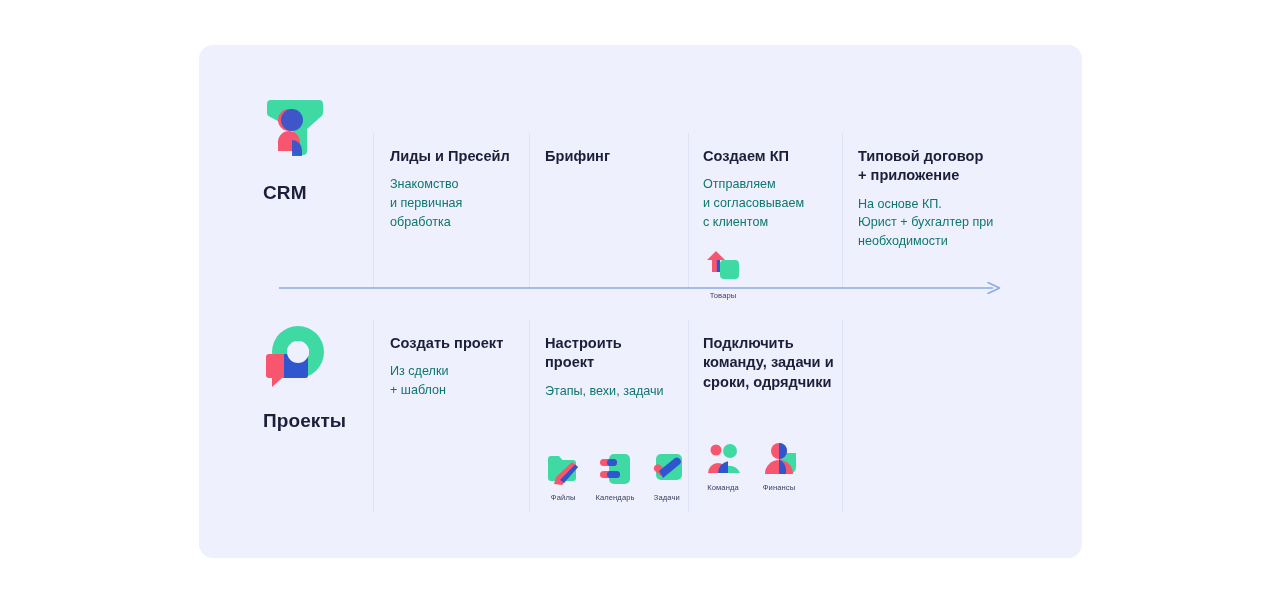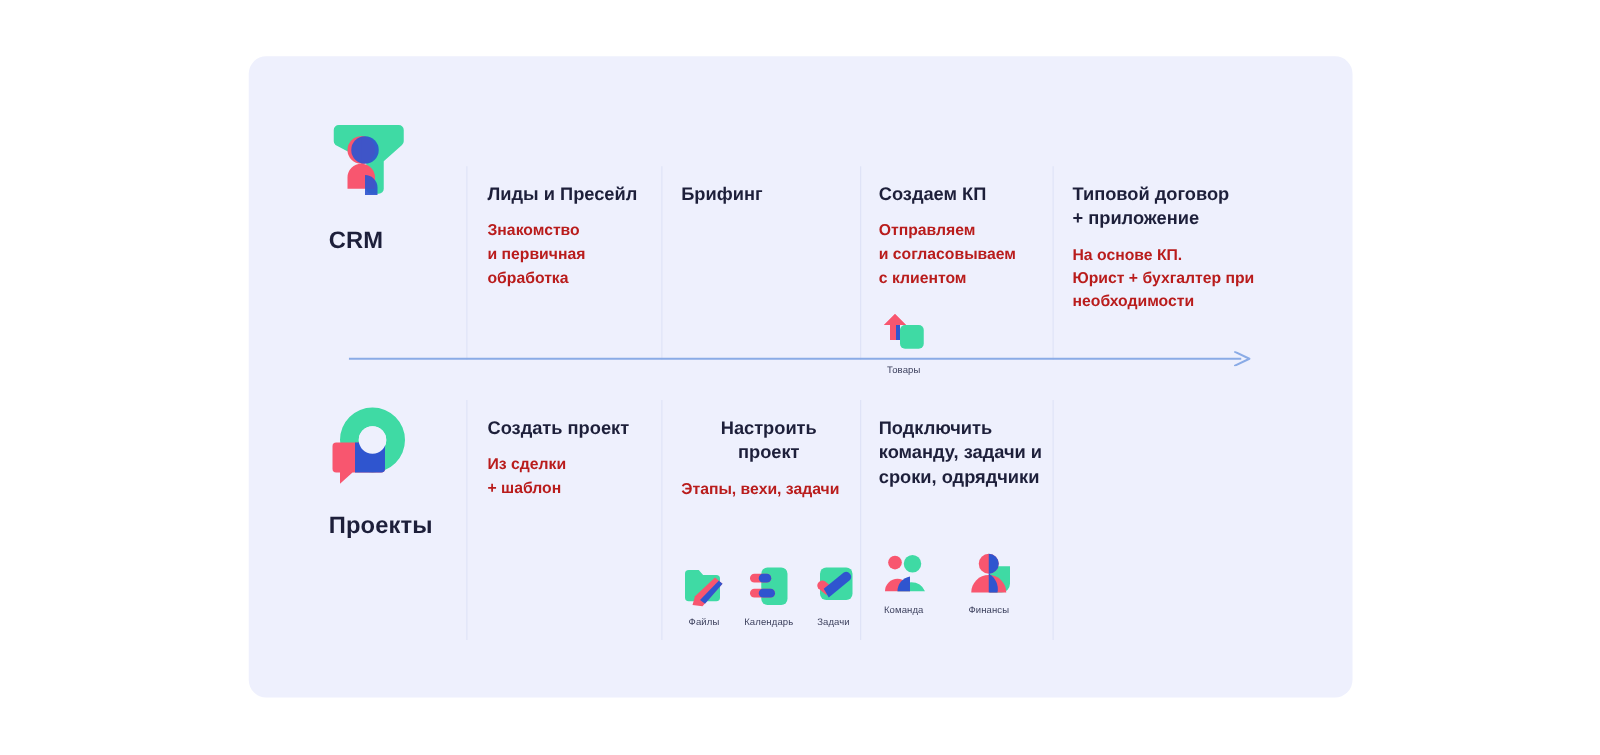--- a/index.html
+++ b/index.html
@@ -39,21 +39,21 @@
   .col{position:absolute;top:57px;}
   .row-proj .col{top:14px;}
 
   .col h3{
     margin:0 0 9px 0;
     font-size:14.6px;font-weight:700;color:#1d1f3a;line-height:1.32;
     letter-spacing:0;
   }
   .col p{
     margin:0;
-    font-size:12.6px;color:#b91c1c;line-height:1.50;font-weight:700;
+    font-size:12.6px;color:#0f766e;line-height:1.50;font-weight:400;
   }
 
   
   .apps{display:flex;gap:14px;text-align:center;}
   .app{width:40px;display:flex;flex-direction:column;align-items:center;}
   .app .glyph{width:34px;height:34px;position:relative;}
   .app .cap{
     margin-top:7px;font-size:7.6px;color:#3b3f5c;white-space:nowrap;
     font-weight:400;letter-spacing:.1px;
   }
@@ -154,21 +154,21 @@
       <div class="vdiv" style="left:489px"></div>
       <div class="vdiv" style="left:643px"></div>
 
       <div class="col" style="left:191px;width:130px">
         <h3>Создать проект</h3>
         <p style="white-space: pre-line;">Из сделки
 + шаблон</p>
       </div>
 
       <div class="col" style="left:346px;width:140px">
-        <h3 style="white-space: pre-line; text-align: center;">Настроить
+        <h3 style="white-space: pre-line;">Настроить
 проект</h3>
         <p>Этапы, вехи, задачи</p>
         <div class="apps" style="margin-top:52px">
 
           <div class="app">
             <div class="glyph">
               <svg width="34" height="34" viewBox="0 0 34 34">
                 <path d="M2 7 a3 3 0 0 1 3 -3 h8 l3.5 4 H27 a3 3 0 0 1 3 3 v15 a3 3 0 0 1 -3 3 H5 a3 3 0 0 1 -3 -3 Z" fill="#3fdaa4"></path>
                 <path d="M26 10 l6 5 -16 18 -8 -1 2 -7 Z" fill="#f8566f"></path>
                 <path d="M29 12.5 l3 2.5 -14 16 -4 -3 Z" fill="#2f55cf"></path>
@@ -201,21 +201,21 @@
             <div class="cap">Задачи</div>
           </div>
         </div>
       </div>
 
       <div class="col" style="left:504px;width:150px">
         <h3 style="white-space: pre-line;">Подключить
 команду, задачи и
 сроки, одрядчики</h3>
         <p></p>
-        <div class="apps" style="margin-top:50px;gap:28px">
+        <div class="apps" style="margin-top:50px;gap:16px">
 
           <div class="app">
             <div class="glyph">
               <svg width="34" height="34" viewBox="0 0 34 34">
                 <circle cx="24" cy="9" r="7" fill="#3fdaa4"></circle>
                 <path d="M12 31 a12 12 0 0 1 22 0 Z" fill="#3fdaa4"></path>
                 <circle cx="10" cy="8" r="5.5" fill="#f8566f"></circle>
                 <path d="M2 31 a10 10 0 0 1 20 0 Z" fill="#f8566f"></path>
                 <path d="M12 31 a12 12 0 0 1 10 -11.8 V31 Z" fill="#2f55cf"></path>
               </svg>

